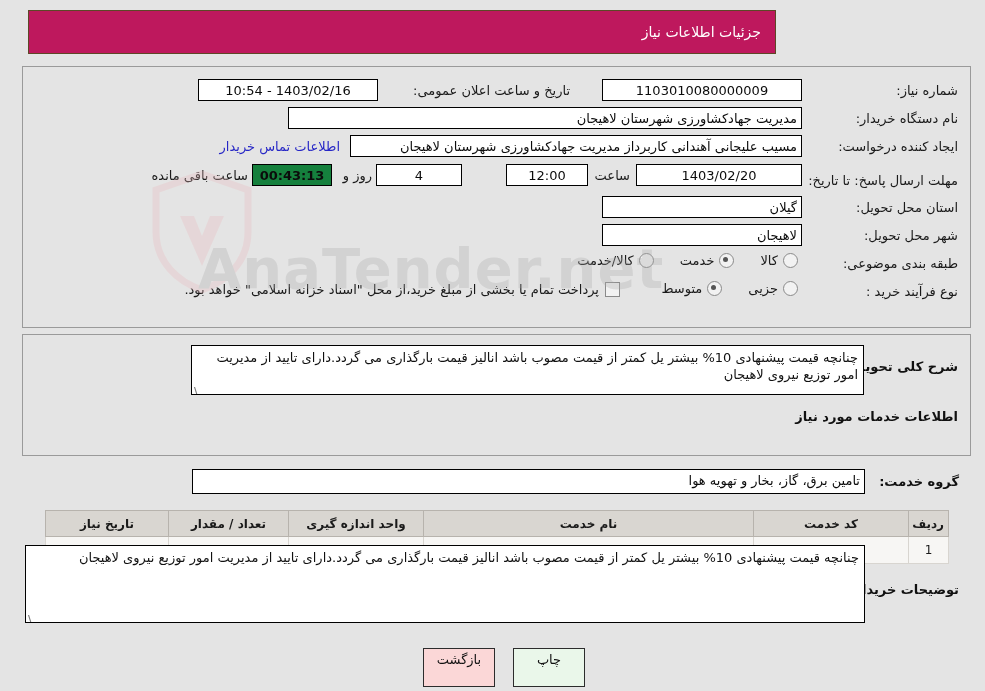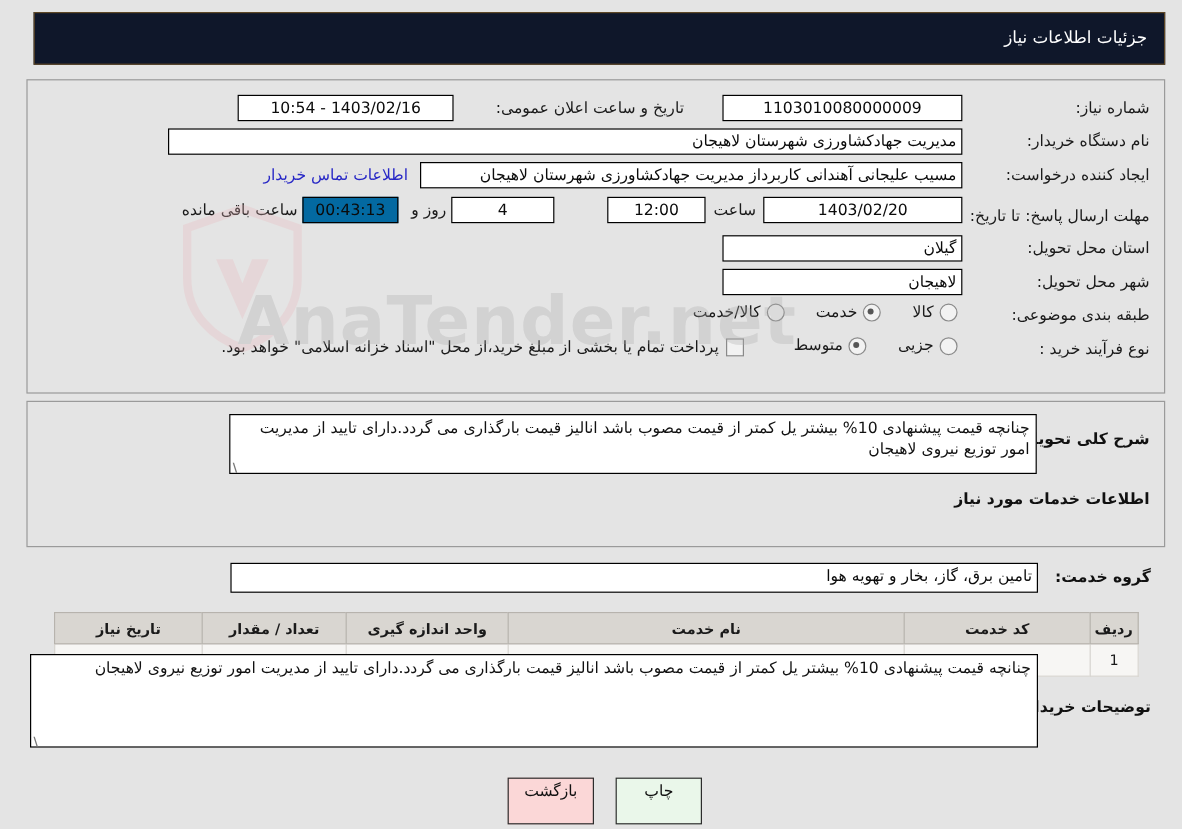--- a/index.html
+++ b/index.html
@@ -12,23 +12,23 @@
     position: relative;
     width: 985px;
     height: 691px;
     background: #e4e4e4;
     overflow: hidden;
   }
   .header-bar {
     position: absolute;
     left: 28px;
     top: 10px;
-    width: 943px;
+    width: 748px;
     height: 44px;
-    background: #0f172a;
+    background: #be185d;
     border: 1px solid #5d4726;
     box-sizing: border-box;
   }
   .header-title {
     position: absolute;
     right: 14px;
     top: 50%;
     transform: translateY(-50%);
     color: #ffffff;
     font-size: 14px;
@@ -63,21 +63,21 @@
     color: #0b0b0b;
     padding: 1px 4px;
     text-align: right;
     white-space: nowrap;
     overflow: hidden;
     line-height: 19px;
     height: 22px;
     box-sizing: border-box;
   }
   .fld.center { text-align: center; }
-  .fld.yellow { background: #0369a1; font-weight: normal; }
+  .fld.yellow { background: #15803d; font-weight: bold; }
 
   .link {
     color: #2727c6;
     font-size: 13px;
     white-space: nowrap;
     cursor: pointer;
     text-decoration: none;
   }
 
   .radio-wrap { display: inline-flex; align-items: center; gap: 5px; }
@@ -235,21 +235,21 @@
   <div class="panel" id="panel-top">
     <div class="panel-inner">
 
       <div class="abs lbl" style="right:12px; top:16px; width:150px;">شماره نیاز:</div>
       <div class="abs fld center" style="right:168px; top:12px; width:200px;">1103010080000009</div>
 
       <div class="abs lbl" style="right:400px; top:16px; width:190px;">تاریخ و ساعت اعلان عمومی:</div>
       <div class="abs fld center" style="right:592px; top:12px; width:180px;">1403/02/16 - 10:54</div>
 
       <div class="abs lbl" style="right:12px; top:44px; width:150px;">نام دستگاه خریدار:</div>
-      <div class="abs fld" style="right:168px; top:40px; width:662px;margin-left:42px;">مدیریت جهادکشاورزی شهرستان لاهیجان</div>
+      <div class="abs fld" style="right:168px; top:40px; width:514px;margin-left:42px;">مدیریت جهادکشاورزی شهرستان لاهیجان</div>
 
       <div class="abs lbl" style="right:12px; top:72px; width:150px;">ایجاد کننده درخواست:</div>
       <div class="abs fld" style="right:168px; top:68px; width:452px;">مسیب علیجانی آهندانی کاربرداز مدیریت جهادکشاورزی شهرستان لاهیجان</div>
       <a class="abs link" style="right:630px; top:72px;">اطلاعات تماس خریدار</a>
 
       <div class="abs lbl" style="right:12px; top:94px; width:150px;margin-top:12px;">مهلت ارسال پاسخ: تا تاریخ:</div>
       <div class="abs fld center" style="right:168px; top:97px; width:166px;">1403/02/20</div>
       <div class="abs lbl" style="right:340px; top:101px; width:40px;">ساعت</div>
       <div class="abs fld center" style="right:382px; top:97px; width:82px;">12:00</div>
       <div class="abs fld center" style="right:508px; top:97px; width:86px;">4</div>

